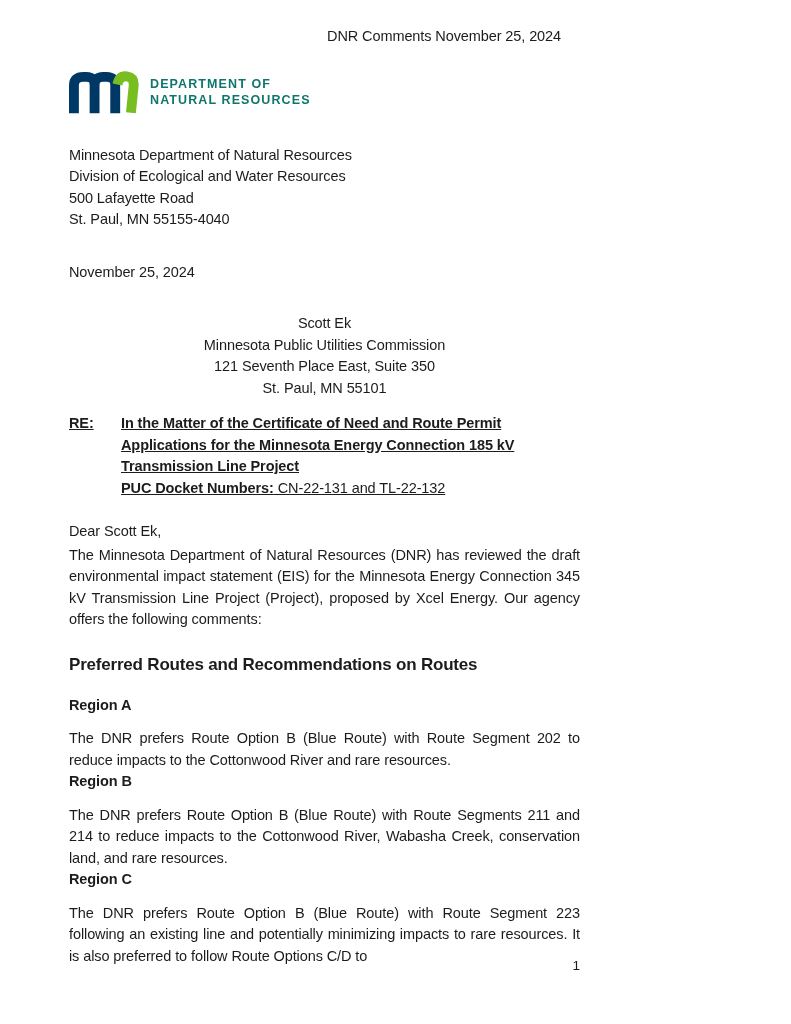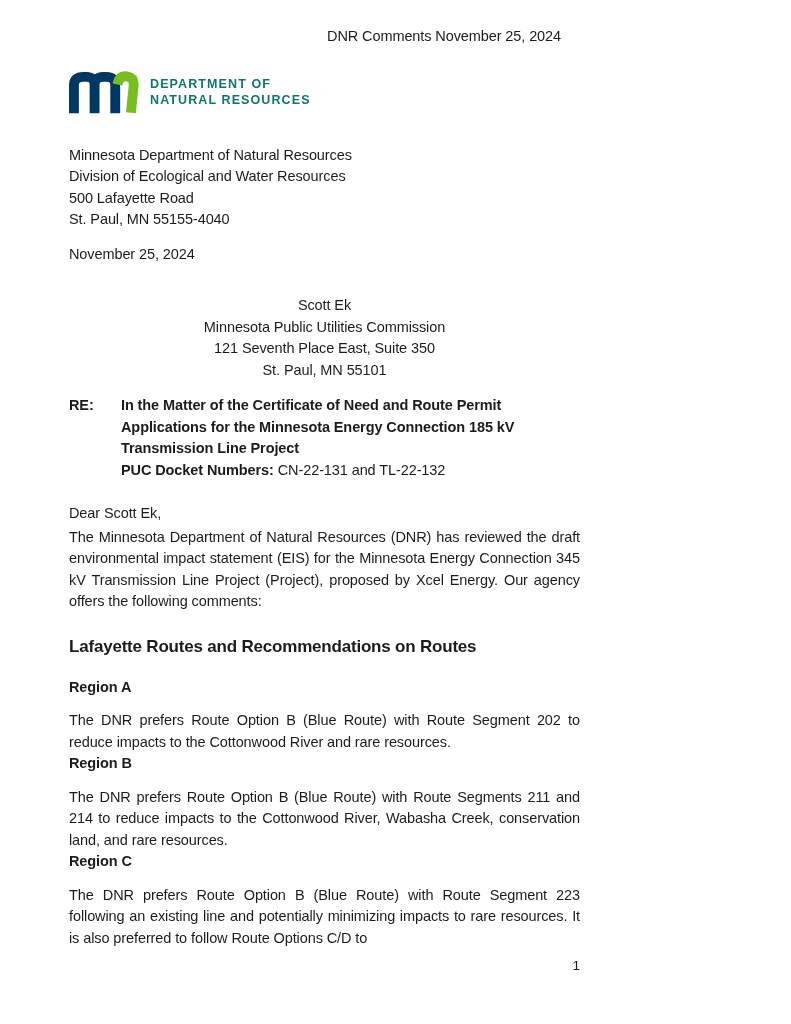--- a/index.html
+++ b/index.html
@@ -35,24 +35,24 @@
   .wordmark {
     font-size: 12.5px;
     font-weight: bold;
     color: #0f766e;
     letter-spacing: 1.1px;
     line-height: 15.5px;
     text-transform: uppercase;
   }
 
   .sender    { margin-top: 30px; }
-  .date-line { margin-top: 13px; }
+  .date-line { margin-top: 31px; }
   .recipient { margin-top: 30px; text-align: center; }
 
-  .re-block  { margin-top: 14px; display: flex; font-weight: bold; }
+  .re-block  { margin-top: 14px; display: flex; font-weight: bold; text-decoration: underline; }
   .re-label  { width: 52px; flex: none; }
   .re-body   { flex: 1; }
   .re-docket-value { font-weight: normal; }
 
   .salutation { margin-top: 22px; }
   .intro      { margin-top: 2px; text-align: justify; }
 
   .section-title {
     margin-top: 22px;
     font-size: 17px;
@@ -113,21 +113,21 @@
     <div class="re-body">
       <div>In the Matter of the Certificate of Need and Route Permit Applications for the Minnesota Energy Connection 185 kV Transmission Line Project</div>
       <div><span>PUC Docket Numbers:</span><span class="re-docket-value"> CN-22-131 and TL-22-132</span></div>
     </div>
   </div>
 
   <div class="salutation txt">Dear Scott Ek,</div>
 
   <div class="intro txt">The Minnesota Department of Natural Resources (DNR) has reviewed the draft environmental impact statement (EIS) for the Minnesota Energy Connection 345 kV Transmission Line Project (Project), proposed by Xcel Energy. Our agency offers the following comments:</div>
 
-  <div class="section-title">Lafayette Routes and Recommendations on Routes</div>
+  <div class="section-title">Preferred Routes and Recommendations on Routes</div>
 
   <div class="region-heading txt mt18">Region A</div>
   <div class="region-para txt">The DNR prefers Route Option B (Blue Route) with Route Segment 202 to reduce impacts to the Cottonwood River and rare resources.</div>
 
   <div class="region-heading txt mt22">Region B</div>
   <div class="region-para txt">The DNR prefers Route Option B (Blue Route) with Route Segments 211 and 214 to reduce impacts to the Cottonwood River, Wabasha Creek, conservation land, and rare resources.</div>
 
   <div class="region-heading txt mt22">Region C</div>
   <div class="region-para txt">The DNR prefers Route Option B (Blue Route) with Route Segment 223 following an existing line and potentially minimizing impacts to rare resources. It is also preferred to follow Route Options C/D to</div>
 

